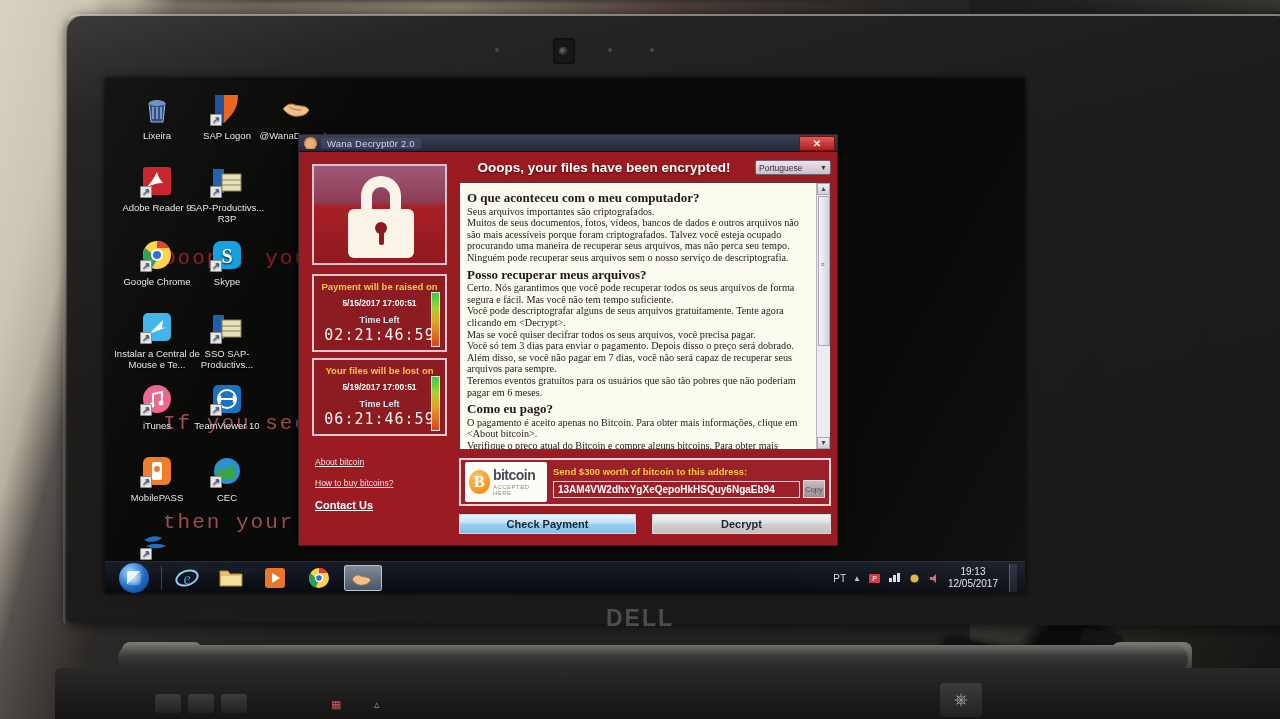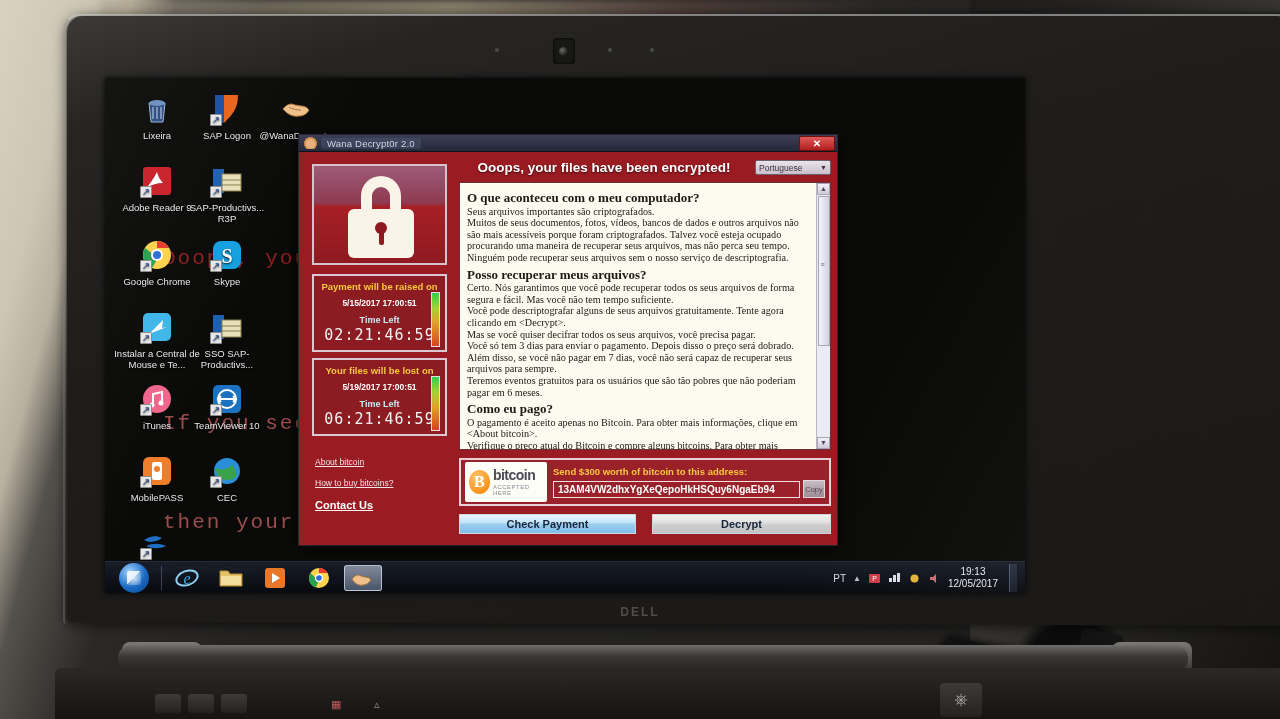--- a/index.html
+++ b/index.html
@@ -63,21 +63,21 @@
     position: absolute; left: 553px; top: 38px; width: 22px; height: 26px;
     background: #171716; border-radius: 4px;
     box-shadow: inset 0 0 3px #000;
   }
   .webcam::after {
     content:""; position:absolute; left:6px; top:9px; width:9px; height:9px;
     border-radius:50%; background: radial-gradient(circle at 35% 35%, #6b6b68, #1a1a19 70%);
   }
   .dell-logo {
     position: absolute; left: 0; right: 0; top: 605px; text-align: center;
-    color: #4e4d4b; font-size: 12px; letter-spacing: 2px; font-weight: bold;
+    color: #4e4d4b; font-size: 23px; letter-spacing: 2px; font-weight: bold;
     font-family: "Liberation Sans", sans-serif;
   }
 
   
   .hinge-bar {
     position: absolute; left: 118px; top: 645px; width: 1070px; height: 27px;
     background: linear-gradient(180deg, #6f6e6b 0%, #3a3937 42%, #232221 100%);
     border-radius: 13px;
   }
   .hinge-cap-l, .hinge-cap-r {

